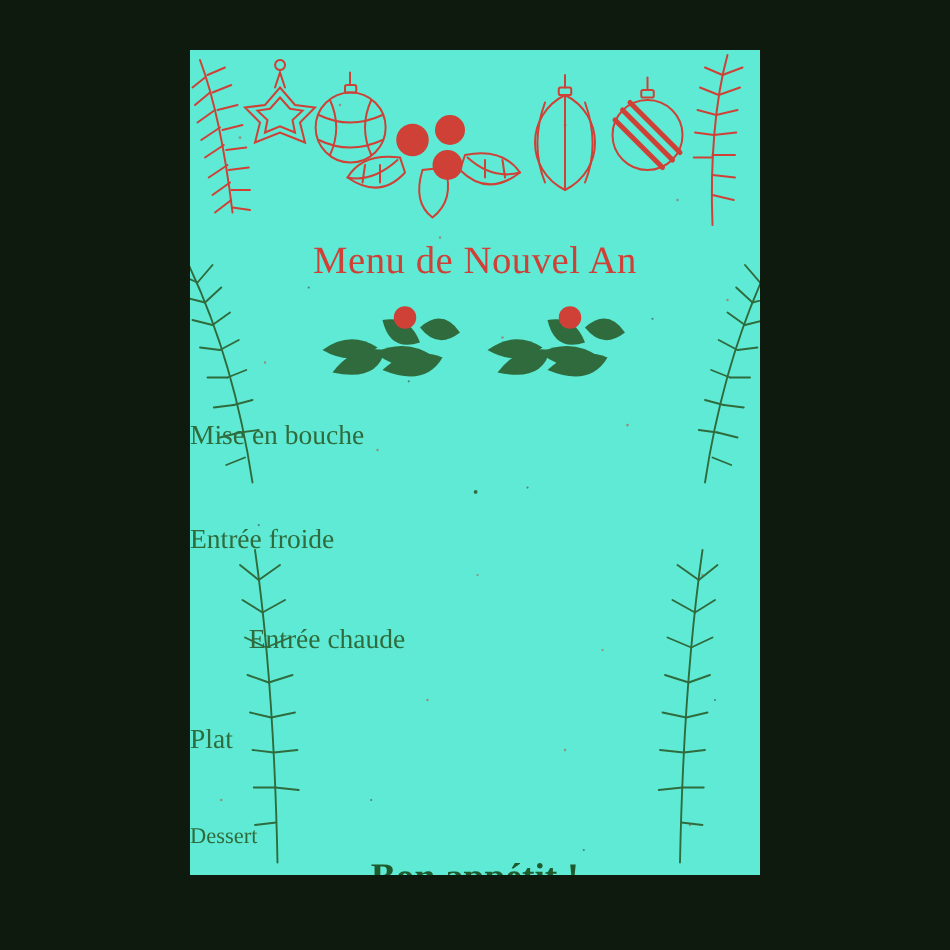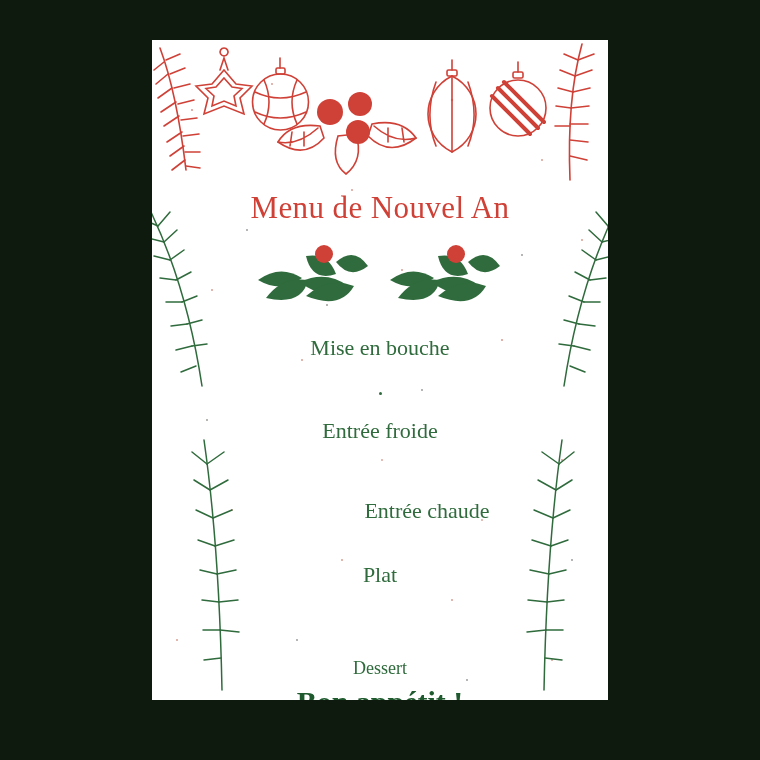--- a/index.html
+++ b/index.html
@@ -18,21 +18,21 @@
     width: 760px;
     height: 760px;
     background: #0d1a0d;
   }
   #card {
     position: absolute;
     left: 152px;
     top: 40px;
     width: 456px;
     height: 660px;
-    background: #ffffff;
+    background: #5eead4;
     overflow: hidden;
   }
   
   #speckles {
     position: absolute;
     inset: 0;
     pointer-events: none;
     opacity: .55;
   }
   .deco {
@@ -47,21 +47,21 @@
     text-align: center;
     color: #cf4137;
     font-size: 31px;
     letter-spacing: .4px;
     font-family: "Liberation Serif", serif;
   }
   .menu-item {
     position: absolute;
     left: 0;
     width: 100%;
-    text-align: center;
+    text-align: left;
     color: #2f6b3c;
     font-family: "Liberation Serif", serif;
   }
   .dot {
     position: absolute;
     left: 50%;
     width: 3px;
     height: 3px;
     background: #2f6b3c;
     border-radius: 50%;
@@ -224,19 +224,19 @@
           <path d="M77 274 L 92 262 M74 300 L 90 290 M71 328 L 88 320 M69 356 L 86 350 M67 384 L 84 380 M65 412 L 82 410 M64 440 L 81 440 M63 468 L 80 470"></path>
           <path d="M77 274 L 60 262 M74 300 L 56 290 M71 328 L 52 320 M69 356 L 50 350 M67 384 L 48 380 M65 412 L 46 410 M64 440 L 45 442"></path>
         </g>
       </g>
     </svg>
 
     <div class="menu-item" style="top:295px;font-size:22px;"><span>Mise en bouche</span></div>
     <div class="dot" style="top:352px;"></div>
     <div class="menu-item" style="top:378px;font-size:22px;"><span>Entrée froide</span></div>
     <div class="menu-item" style="top:458px;font-size:22px;margin-left:47px;"><span>Entrée chaude</span></div>
-    <div class="menu-item" style="top:522px;font-size:22px;"><span>Plat</span></div>
+    <div class="menu-item" style="top:538px;font-size:22px;"><span>Plat</span></div>
     <div class="menu-item" style="top:618px;font-size:18px;"><span>Dessert</span></div>
 
     <div id="closing" style="top:645px;">Bon appétit !</div>
 
   </div>
 </div>
 
 </body></html>

